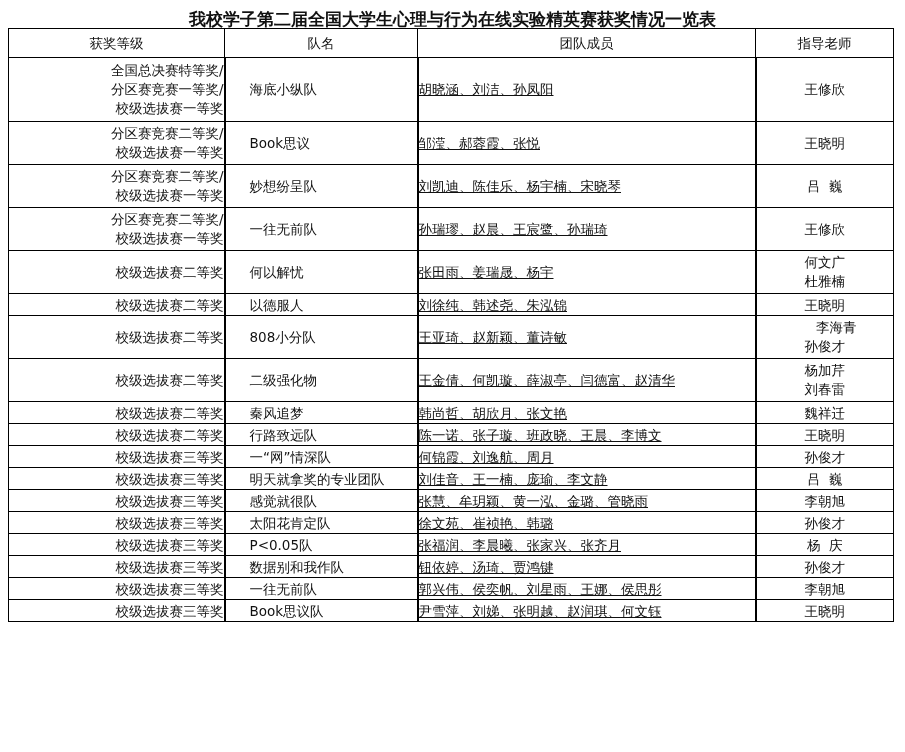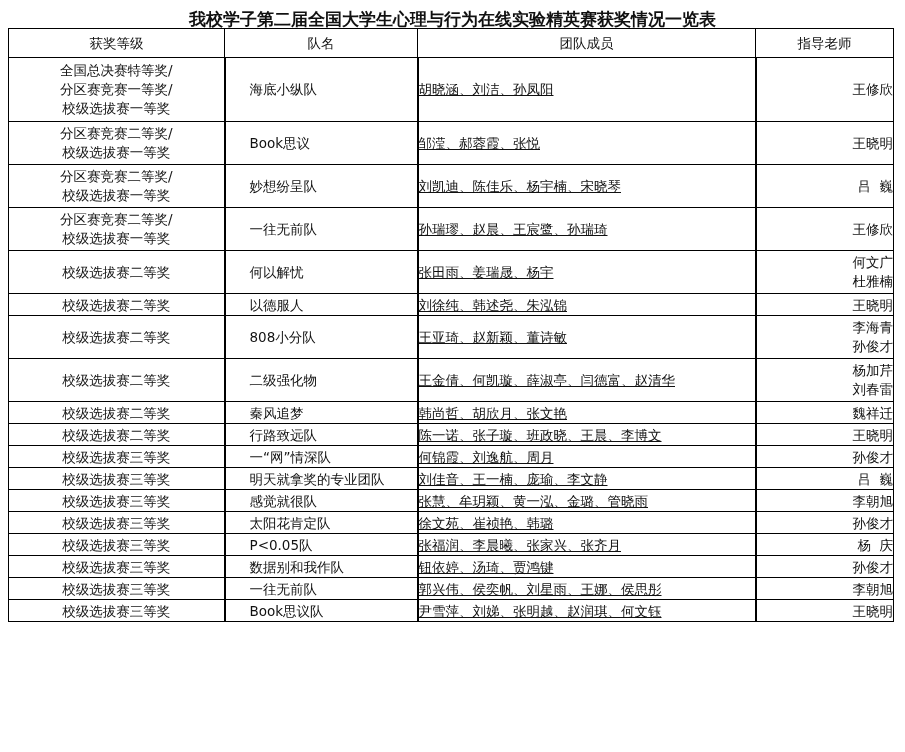--- a/index.html
+++ b/index.html
@@ -5,24 +5,24 @@
   html, body { margin: 0; padding: 0; background: #ffffff; }
   body { width: 905px; height: 752px; position: relative; overflow: hidden;
          font-family: "DejaVu Sans", "Liberation Sans", sans-serif; color: #111; }
   .title { position: absolute; top: 6px; left: 0; width: 905px; text-align: center;
            font-size: 17px; font-weight: bold; letter-spacing: 0px; line-height: 26px; }
   table { position: absolute; top: 28px; left: 8px; border-collapse: collapse;
           table-layout: fixed; width: 885px; }
   td, th { border: 1px solid #000; padding: 0; font-size: 13.5px; font-weight: normal;
            line-height: 19px; overflow: hidden; white-space: nowrap; }
   th { height: 28px; text-align: center; }
-  td.c-award { text-align: center; }
+  td.c-award { text-align: right; }
   td.c-team { text-align: left; padding-left: 24px; }
   td.c-members { text-align: left; padding-left: 0; text-decoration: underline; }
-  td.c-advisor { text-align: right; margin-left: 28px; }
+  td.c-advisor { text-align: center; margin-left: 28px; }
   .line { display: block; }
   col.w1 { width: 216px; } col.w2 { width: 193px; } col.w3 { width: 338px; } col.w4 { width: 138px; }
   tr.h3 td { height: 63px; }
   tr.h2 td { height: 42px; }
   tr.h1 td { height: 21px; line-height: 20px; }
   td.col-divider-thick { border-left-width: 2px; }
 </style>
 </head>
 <body>
 

